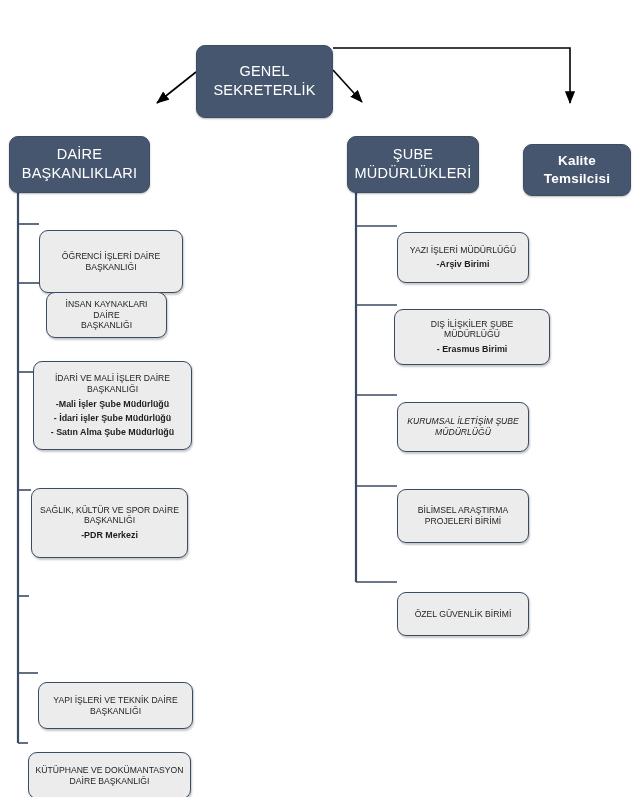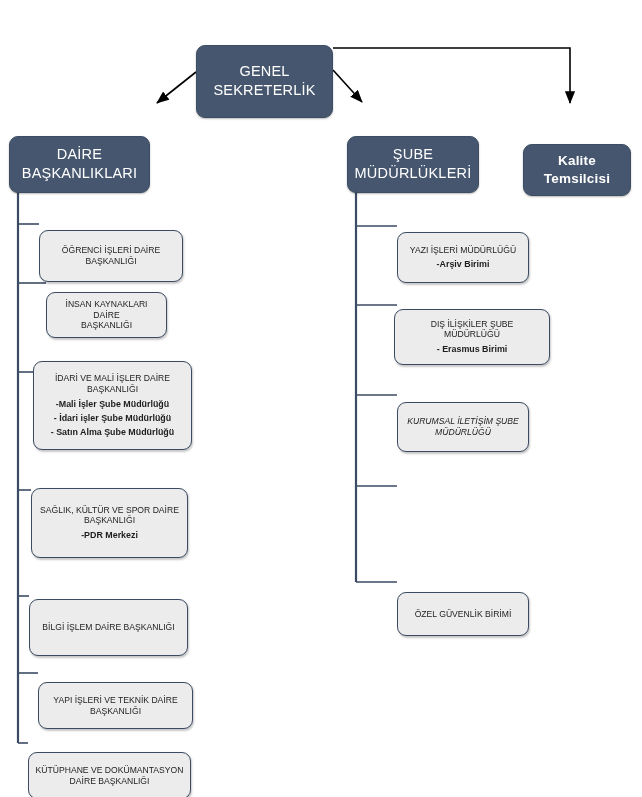--- a/index.html
+++ b/index.html
@@ -124,21 +124,21 @@
   <div class="node dark" style="left:347px; top:104px; width:132px; height:57px;text-align:center;">
     <span class="title-line">ŞUBE</span>
     <span class="title-line">MÜDÜRLÜKLERİ</span>
   </div>
 
   <div class="node dark small" style="left:523px; top:112px; width:108px; height:52px;">
     <span class="title-line">Kalite</span>
     <span class="title-line">Temsilcisi</span>
   </div>
 
-  <div class="node light" style="left:39px; top:198px; width:144px; height:52px;text-align:center;">
+  <div class="node light" style="left:39px; top:198px; width:144px; height:63px;text-align:center;">
     <span class="title-line">ÖĞRENCİ İŞLERİ DAİRE</span>
     <span class="title-line">BAŞKANLIĞI</span>
   </div>
 
   <div class="node light" style="left:46px; top:260px; width:121px; height:46px;">
     <span class="title-line">İNSAN KAYNAKLARI DAİRE</span>
     <span class="title-line">BAŞKANLIĞI</span>
   </div>
 
   <div class="node light" style="left:33px; top:329px; width:159px; height:89px;">
@@ -148,23 +148,20 @@
     <span class="sub-line">- İdari işler Şube Müdürlüğü</span>
     <span class="sub-line">- Satın Alma Şube Müdürlüğü</span>
   </div>
 
   <div class="node light" style="left:31px; top:456px; width:157px; height:70px;">
     <span class="title-line">SAĞLIK, KÜLTÜR VE SPOR DAİRE</span>
     <span class="title-line">BAŞKANLIĞI</span>
     <span class="sub-line">-PDR Merkezi</span>
   </div>
 
-  <div class="node light" style="left:29px; top:567px; width:159px; height:57px;">
-    <span class="title-line">BİLGİ İŞLEM DAİRE BAŞKANLIĞI</span>
-  </div>
 
   <div class="node light" style="left:38px; top:650px; width:155px; height:47px;">
     <span class="title-line">YAPI İŞLERİ VE TEKNİK DAİRE</span>
     <span class="title-line">BAŞKANLIĞI</span>
   </div>
 
   <div class="node light" style="left:28px; top:720px; width:163px; height:47px;">
     <span class="title-line">KÜTÜPHANE VE DOKÜMANTASYON</span>
     <span class="title-line">DAİRE BAŞKANLIĞI</span>
   </div>
@@ -178,18 +175,22 @@
     <span class="title-line">DIŞ İLİŞKİLER ŞUBE</span>
     <span class="title-line">MÜDÜRLÜĞÜ</span>
     <span class="sub-line">- Erasmus Birimi</span>
   </div>
 
   <div class="node light" style="left:397px; top:370px; width:132px; height:50px;font-style:italic;">
     <span class="title-line">KURUMSAL İLETİŞİM ŞUBE</span>
     <span class="title-line">MÜDÜRLÜĞÜ</span>
   </div>
 
+  <div class="node light" style="left:397px; top:457px; width:132px; height:54px;">
+    <span class="title-line">BİLİMSEL ARAŞTIRMA</span>
+    <span class="title-line">PROJELERİ BİRİMİ</span>
+  </div>
 
   <div class="node light" style="left:397px; top:560px; width:132px; height:44px;">
     <span class="title-line">ÖZEL GÜVENLİK BİRİMİ</span>
   </div>
 
 </div>
 
 </body></html>

